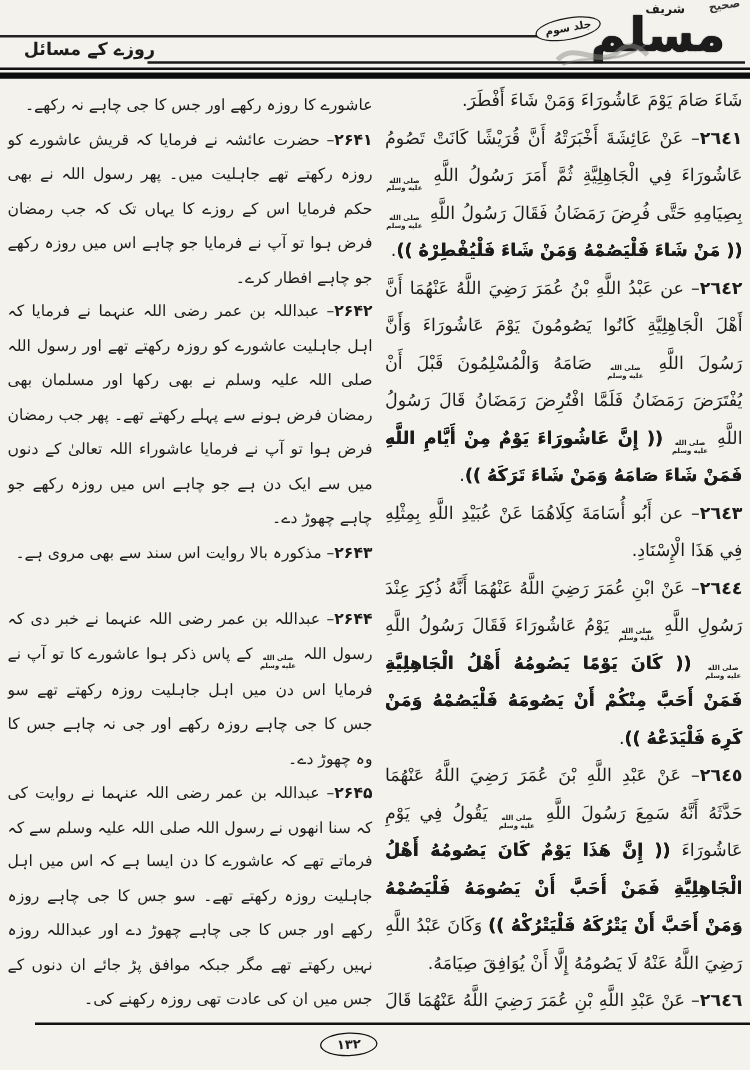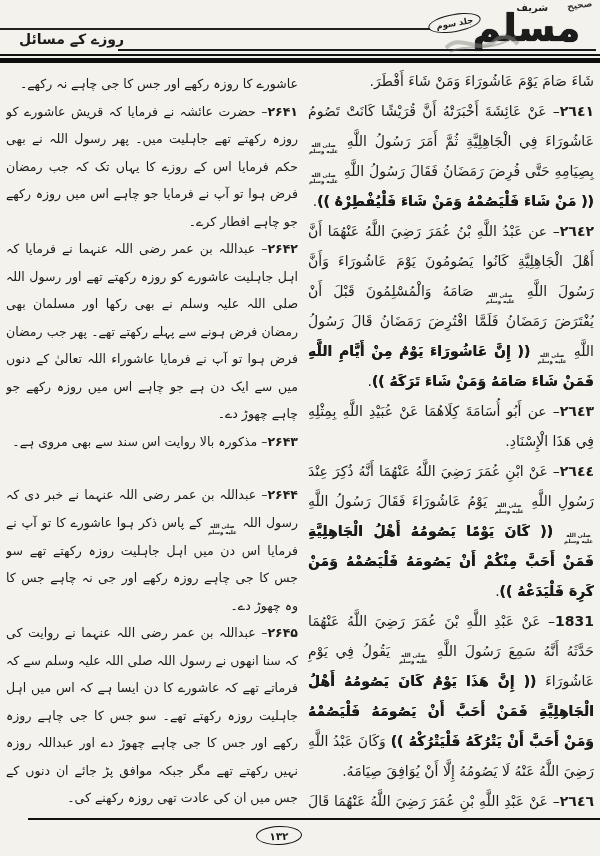--- a/index.html
+++ b/index.html
@@ -105,21 +105,21 @@
             <span>عليه وسلم</span>
           </span> </span><span class="bold">(( إِنَّ عَاشُورَاءَ يَوْمٌ مِنْ أَيَّامِ اللَّهِ فَمَنْ شَاءَ صَامَهُ وَمَنْ شَاءَ تَرَكَهُ ))</span><span>.</span></p>
       <p class="para"><span class="hnum">٢٦٤٣</span>– <span>عن أَبُو أُسَامَةَ كِلَاهُمَا عَنْ عُبَيْدِ اللَّهِ بِمِثْلِهِ فِي هَذَا الْإِسْنَادِ.</span></p>
       <p class="para"><span class="hnum">٢٦٤٤</span>– <span>عَنْ ابْنِ عُمَرَ رَضِيَ اللَّهُ عَنْهُمَا أَنَّهُ ذُكِرَ عِنْدَ رَسُولِ اللَّهِ <span class="saw">
             <span>صلى الله</span>
             <span>عليه وسلم</span>
           </span> يَوْمُ عَاشُورَاءَ فَقَالَ رَسُولُ اللَّهِ <span class="saw">
             <span>صلى الله</span>
             <span>عليه وسلم</span>
           </span> </span><span class="bold">(( كَانَ يَوْمًا يَصُومُهُ أَهْلُ الْجَاهِلِيَّةِ فَمَنْ أَحَبَّ مِنْكُمْ أَنْ يَصُومَهُ فَلْيَصُمْهُ وَمَنْ كَرِهَ فَلْيَدَعْهُ ))</span><span>.</span></p>
-      <p class="para"><span class="hnum">1831</span>– <span>عَنْ عَبْدِ اللَّهِ بْنَ عُمَرَ رَضِيَ اللَّهُ عَنْهُمَا حَدَّثَهُ أَنَّهُ سَمِعَ رَسُولَ اللَّهِ <span class="saw">
+      <p class="para"><span class="hnum">٢٦٤٥</span>– <span>عَنْ عَبْدِ اللَّهِ بْنَ عُمَرَ رَضِيَ اللَّهُ عَنْهُمَا حَدَّثَهُ أَنَّهُ سَمِعَ رَسُولَ اللَّهِ <span class="saw">
             <span>صلى الله</span>
             <span>عليه وسلم</span>
           </span> يَقُولُ فِي يَوْمِ عَاشُورَاءَ </span><span class="bold">(( إِنَّ هَذَا يَوْمٌ كَانَ يَصُومُهُ أَهْلُ الْجَاهِلِيَّةِ فَمَنْ أَحَبَّ أَنْ يَصُومَهُ فَلْيَصُمْهُ وَمَنْ أَحَبَّ أَنْ يَتْرُكَهُ فَلْيَتْرُكْهُ ))</span><span> وَكَانَ عَبْدُ اللَّهِ رَضِيَ اللَّهُ عَنْهُ لَا يَصُومُهُ إِلَّا أَنْ يُوَافِقَ صِيَامَهُ.</span></p>
       <p class="para"><span class="hnum">٢٦٤٦</span>– <span>عَنْ عَبْدِ اللَّهِ بْنِ عُمَرَ رَضِيَ اللَّهُ عَنْهُمَا قَالَ ذُكِرَ عِنْدَ النَّبِيِّ  صَوْمُ يَوْمِ عَاشُورَاءَ فَذَكَرَ مِثْلَ حَدِيثِ اللَّيْثِ بْنِ سَعْدٍ سَوَاءً.</span></p>
     </div>
 
   <div class="col col-urdu" id="urdu-col">
       <p class="para"><span>عاشورے کا روزہ رکھے اور جس کا جی چاہے نہ رکھے۔</span></p>
       <p class="para"><span class="hnum">۲۶۴۱</span>– <span>حضرت عائشہ نے فرمایا کہ قریش عاشورے کو روزہ رکھتے تھے جاہلیت میں۔ پھر رسول اللہ نے بھی حکم فرمایا اس کے روزے کا یہاں تک کہ جب رمضان فرض ہوا تو آپ نے فرمایا جو چاہے اس میں روزہ رکھے جو چاہے افطار کرے۔</span></p>
       <p class="para"><span class="hnum">۲۶۴۲</span>– <span>عبداللہ بن عمر رضی اللہ عنہما نے فرمایا کہ اہل جاہلیت عاشورے کو روزہ رکھتے تھے اور رسول اللہ صلی اللہ علیہ وسلم نے بھی رکھا اور مسلمان بھی رمضان فرض ہونے سے پہلے رکھتے تھے۔ پھر جب رمضان فرض ہوا تو آپ نے فرمایا عاشوراء اللہ تعالیٰ کے دنوں میں سے ایک دن ہے جو چاہے اس میں روزہ رکھے جو چاہے چھوڑ دے۔</span></p>

